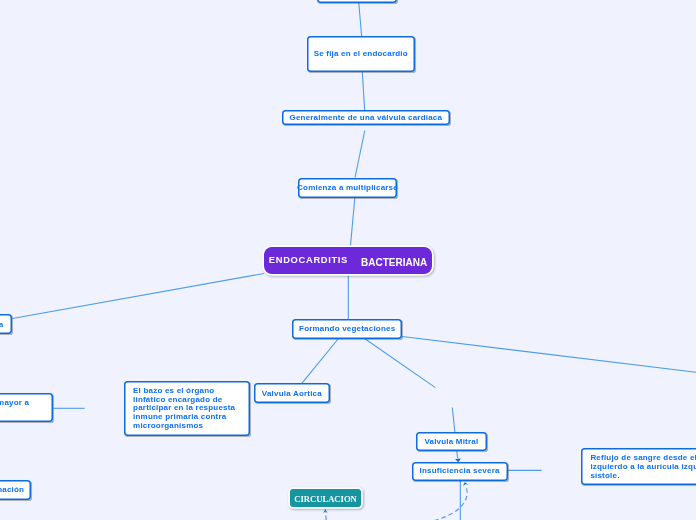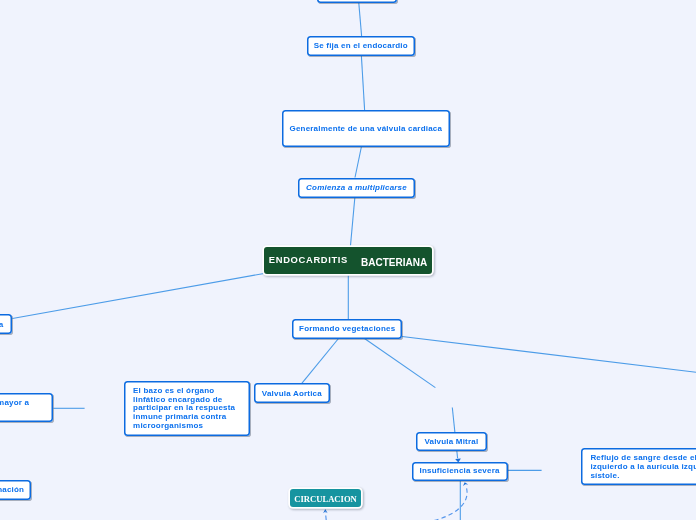--- a/index.html
+++ b/index.html
@@ -12,21 +12,21 @@
         background:#fff;border-radius:3.5px;color:#0c71ee;font-weight:bold;
         font-size:8px;letter-spacing:.2px;line-height:8.7px;
         display:flex;align-items:center;justify-content:center;
         filter:drop-shadow(1.2px 1.5px .7px rgba(70,80,100,.42));
         z-index:3;white-space:nowrap;}
   .node.ml{justify-content:flex-end;text-align:left;white-space:normal;
            align-items:flex-start;margin-left:40px;}
   .node > span{position:relative;top:.8px;}
   .node.ml > span{top:0;}
   .central .cw1{top:0;}
-  .central{background:#14532d;border:none;color:#fff;border-radius:3px;
+  .central{background:#6d28d9;border:none;color:#fff;border-radius:8px;
            box-shadow:0 0 0 1.8px #fff;line-height:0;
            filter:drop-shadow(1.5px 1.8px .8px rgba(70,80,100,.38));}
   .central .cw1{font-size:9.4px;letter-spacing:.65px;line-height:10px;}
   .central .cw2{font-size:10px;letter-spacing:0;margin-left:13px;line-height:10px;
                 position:relative;top:3px;}
   .teal{background:#1694a0;border:none;color:#fff;border-radius:3px;
         font-family:Liberation Serif, serif;
         font-size:8.6px;letter-spacing:0;
         box-shadow:0 0 0 1.8px #fff;
         filter:drop-shadow(1.5px 1.8px .8px rgba(70,80,100,.42));}
@@ -63,29 +63,29 @@
     <g stroke="none">
       <path d="M463.0 486.0 L464.7 482.2 L468.2 484.6 L465.4 484.3 Z" fill="#1a6ed8"></path>
       <path d="M323.1 513.3 L325.3 509.1 L327.6 513.3 L325.3 511.6 Z" fill="#1a6ed8"></path>
     </g>
   </svg>
 
   <div class="node" style="left:316.9px;top:-17px;width:80px;height:20.3px;">
     <span></span>
   </div>
 
-  <div class="node" style="left:306.5px;top:36px;width:108.5px;height:20px;text-align:center;">
+  <div class="node" style="left:306.5px;top:36px;width:108.5px;height:36px;text-align:center;">
     <span>Se fija en el endocardio</span>
   </div>
 
-  <div class="node" style="left:281.6px;top:110px;width:168.4px;height:37px;">
+  <div class="node" style="left:281.6px;top:110px;width:168.4px;height:15px;">
     <span>Generalmente de una válvula cardiaca</span>
   </div>
 
-  <div class="node" style="left:298px;top:177.5px;width:117px;height:20.5px;font-style:italic;">
+  <div class="node" style="left:298px;top:177.5px;width:99px;height:20.5px;">
     <span>Comienza a multiplicarse</span>
   </div>
 
   <div class="node central" style="left:264px;top:246.5px;width:168px;height:27px;">
     <span class="cw1">ENDOCARDITIS</span>
     <span class="cw2">BACTERIANA</span>
   </div>
 
   <div class="node" style="left:253.9px;top:383.4px;width:76px;height:20px;">
     <span>Valvula Aortica</span>

